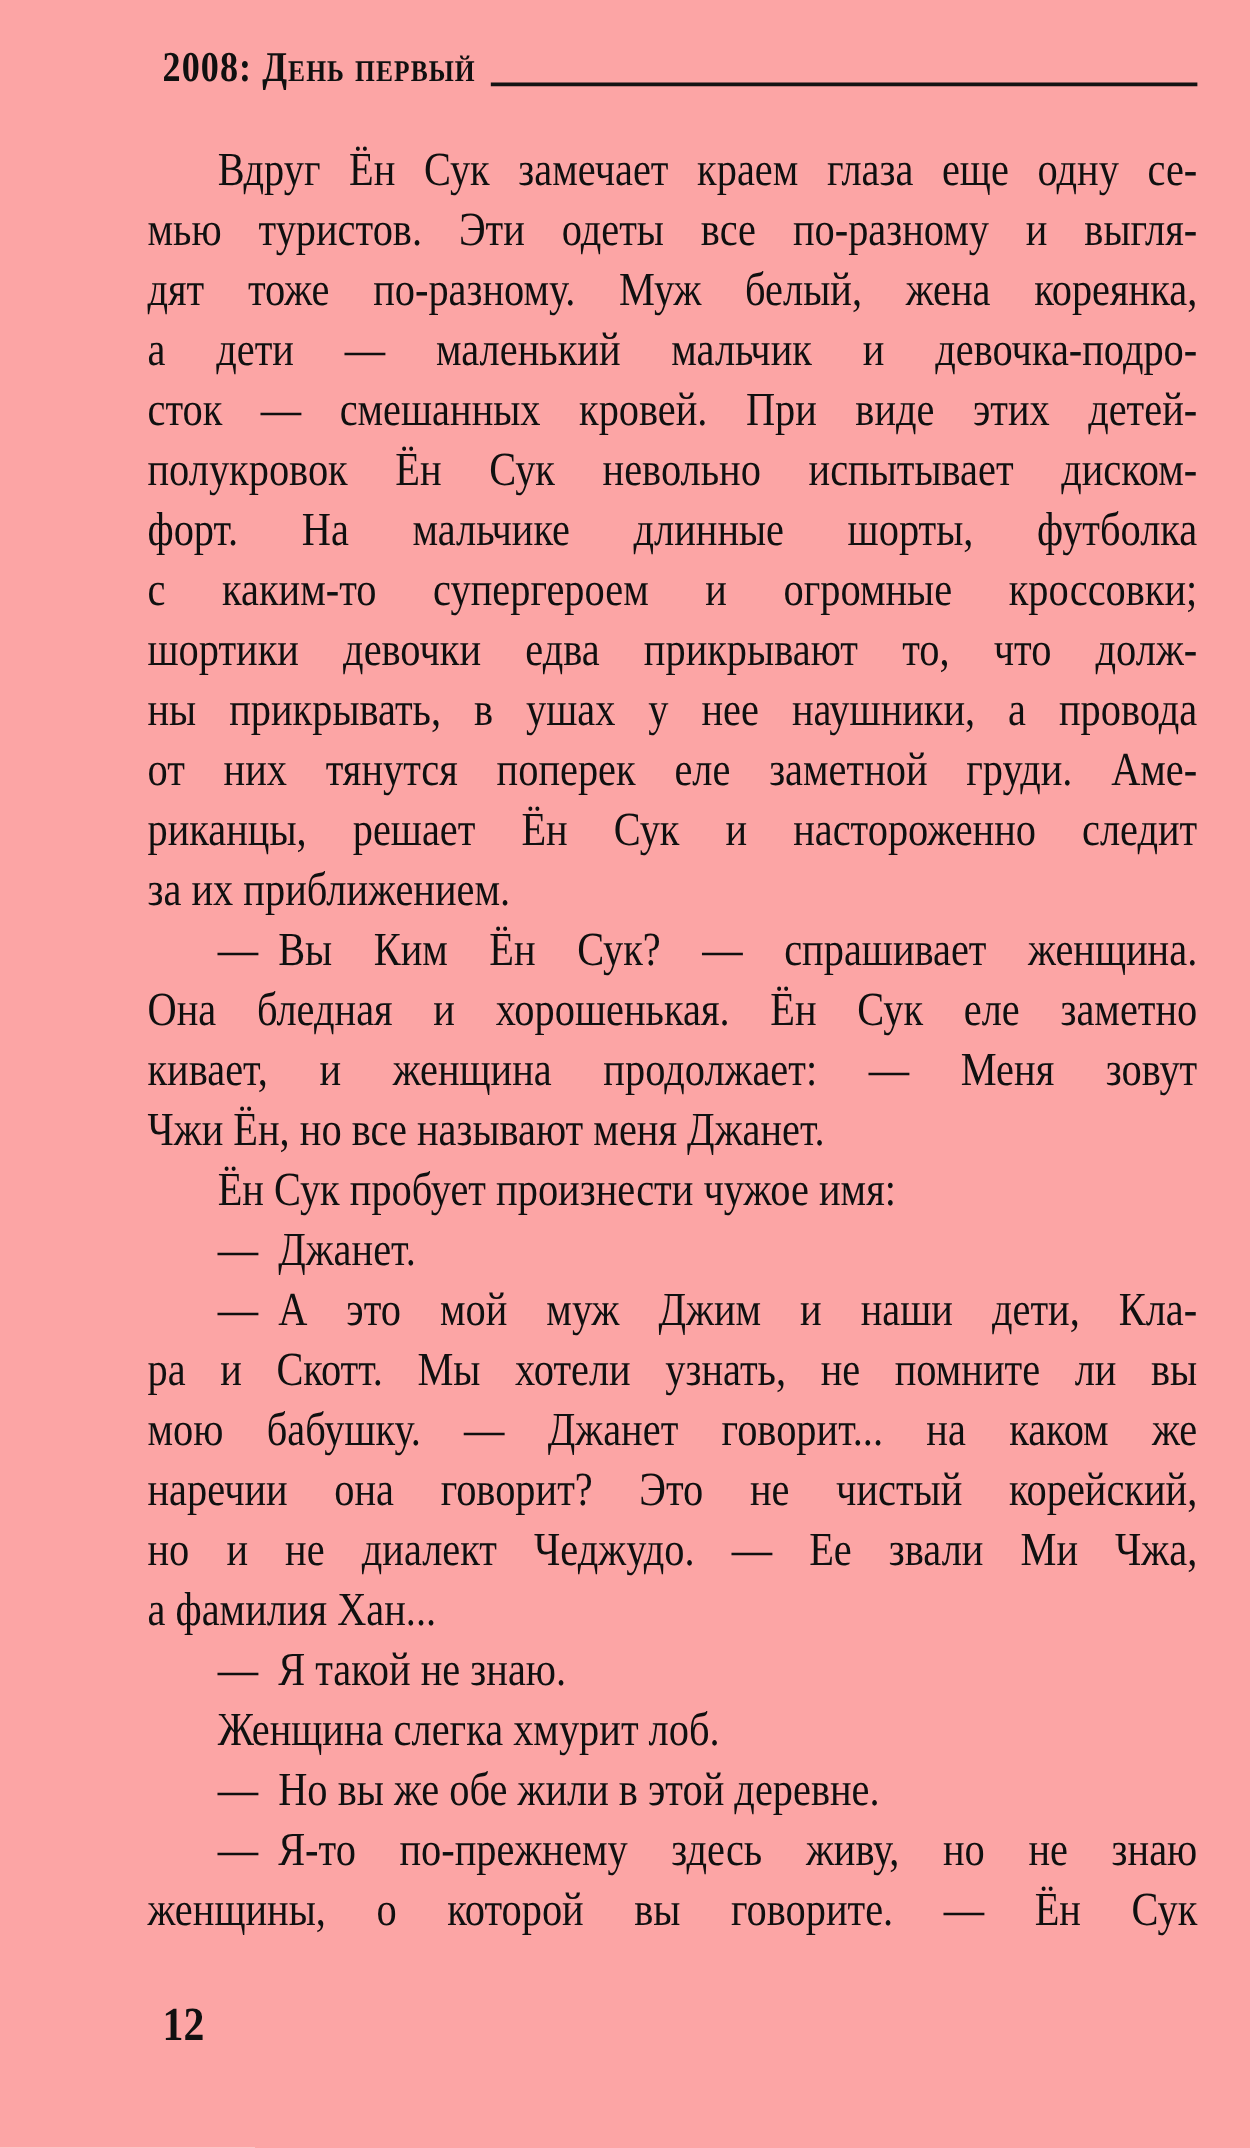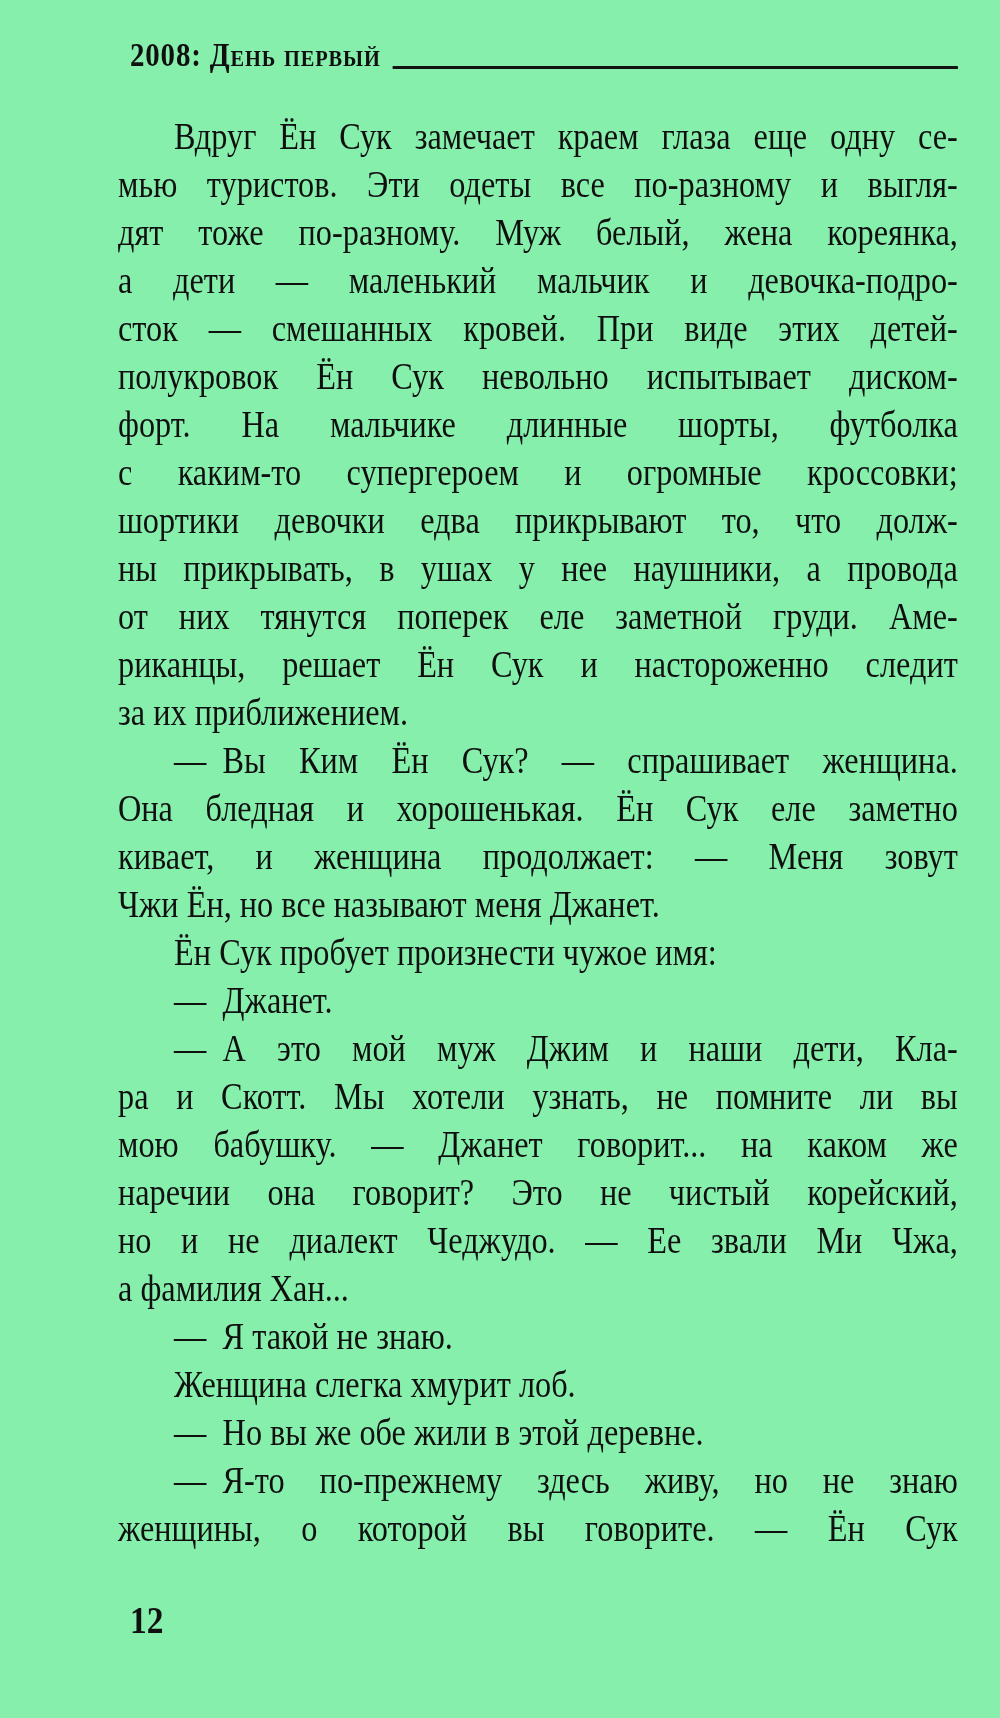--- a/index.html
+++ b/index.html
@@ -1,20 +1,20 @@
 <!DOCTYPE html>
 <html><head>
 <meta charset="utf-8">
 <style>
   html, body { margin: 0; padding: 0; }
   .page {
     position: relative;
     width: 1000px;
     height: 1718px;
-    background: #86efac;
+    background: #fca5a5;
     font-family: "Liberation Serif", "DejaVu Serif", serif;
     color: #101010;
     overflow: hidden;
   }
   
   .header {
     position: absolute;
     left: 130px;
     top: 38px;
     width: 974px;              

